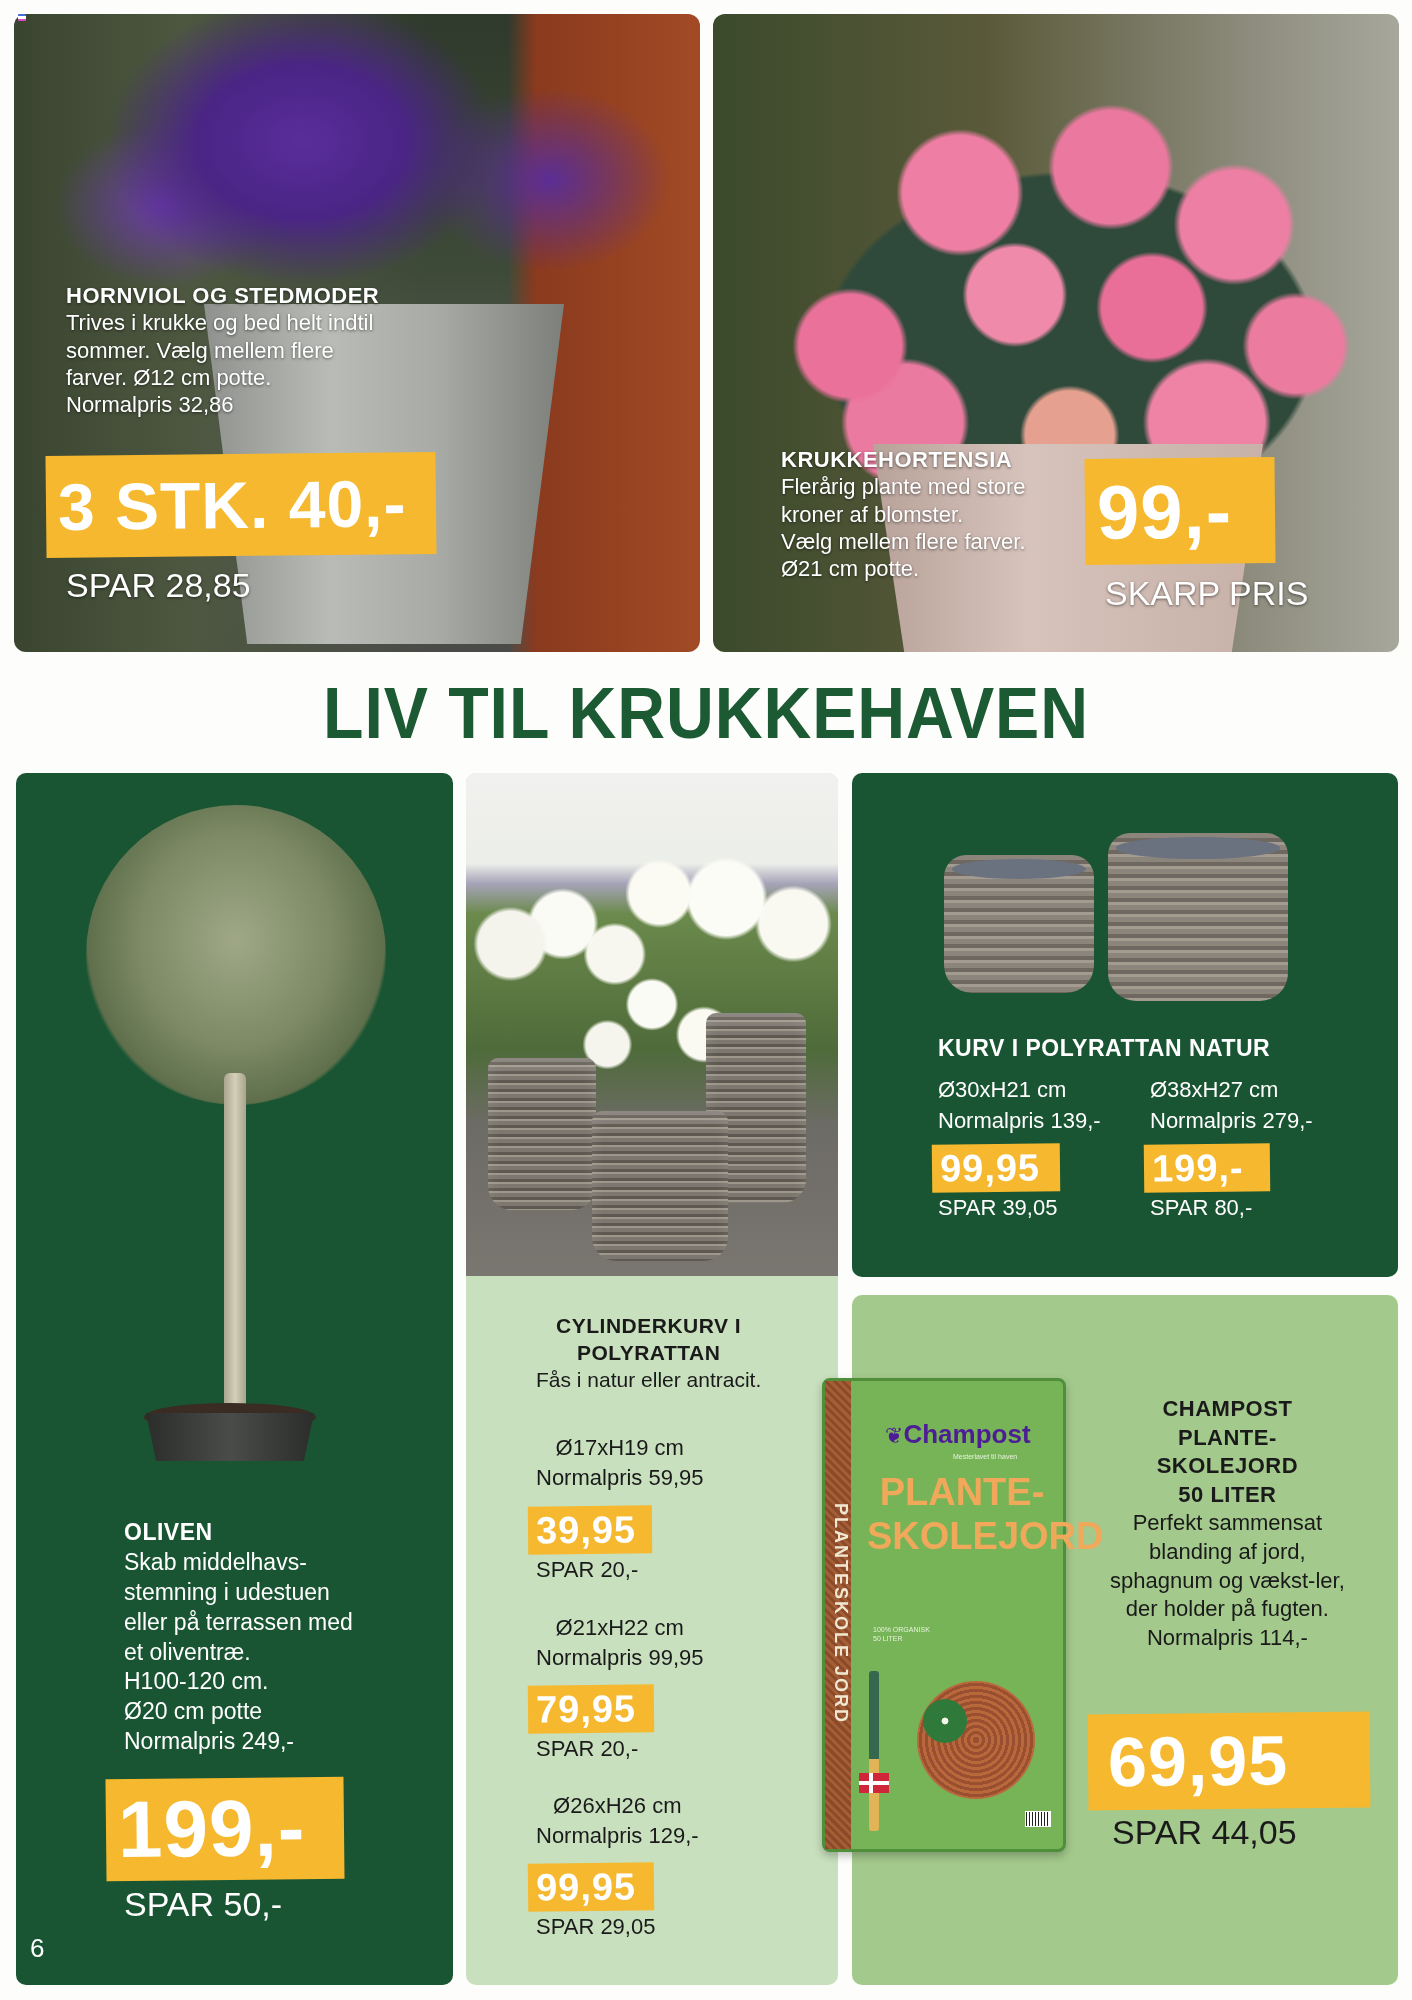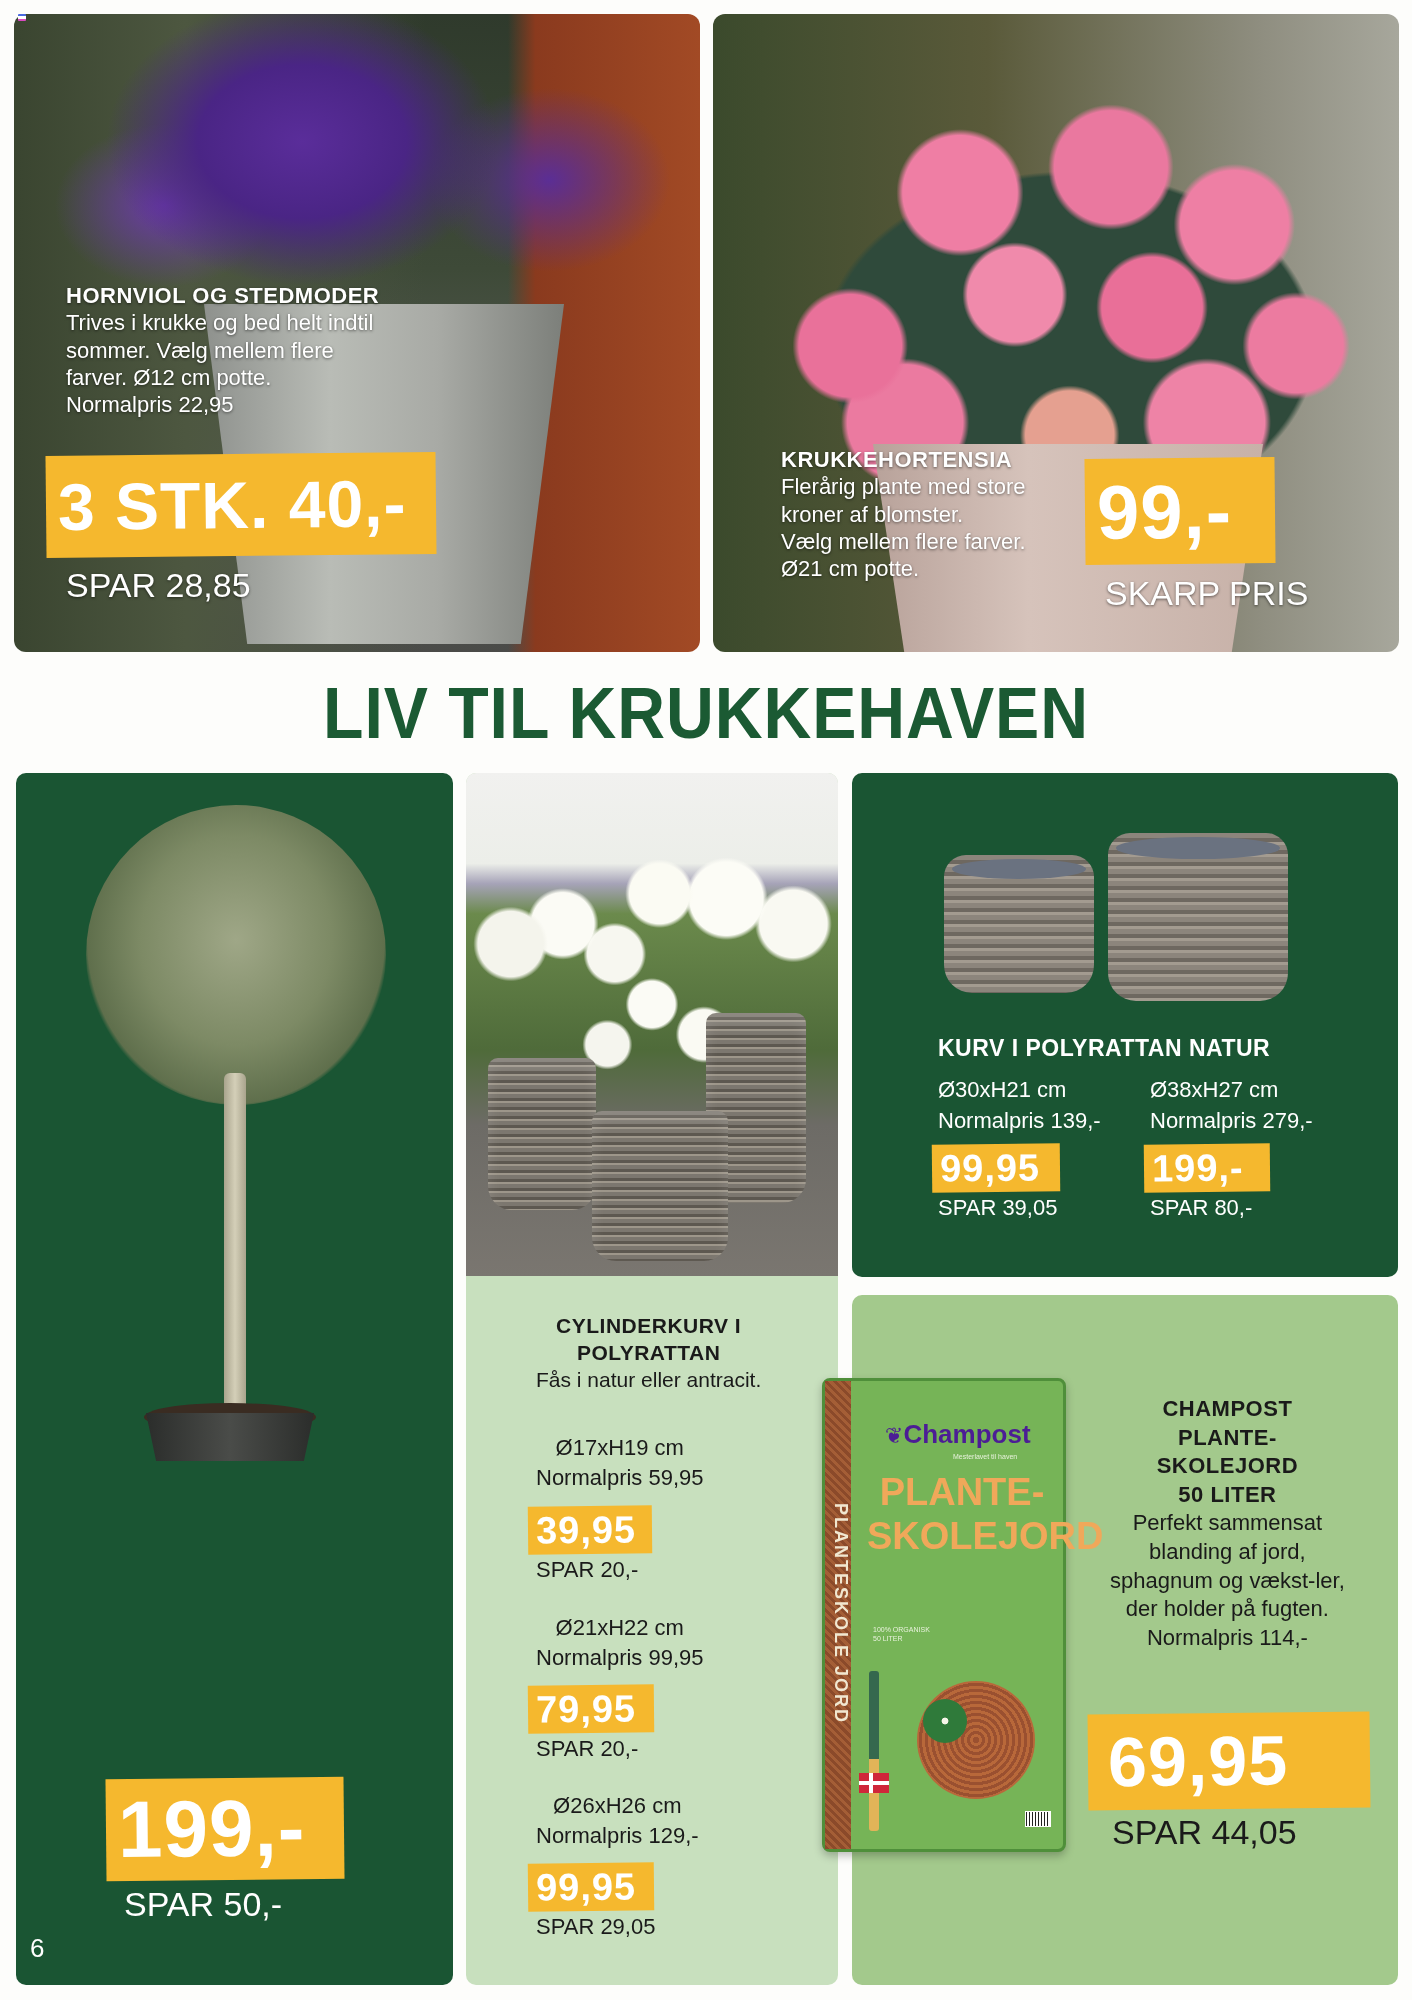--- a/index.html
+++ b/index.html
@@ -106,21 +106,21 @@
 
 <div class="abs" style="left:18px;top:14px;width:8px;height:7px;background:linear-gradient(180deg,#4a6ae0 0 33%,#ffffff 33% 66%,#d94ac0 66%);z-index:5;border-radius:1px;"></div>
 
 <div class="card photo-pansy" style="left:14px;top:14px;width:686px;height:638px;">
   <div class="abs pot-zinc" style="left:190px;top:290px;width:360px;height:340px;"></div>
   <div class="text-block white shadow" style="left:52px;top:268px;font-size:22px;">
     <div class="title-cap">HORNVIOL OG STEDMODER</div>
     <div>Trives i krukke og bed helt indtil</div>
     <div>sommer. Vælg mellem flere</div>
     <div>farver. Ø12 cm potte.</div>
-    <div>Normalpris 22,95</div>
+    <div>Normalpris 32,86</div>
   </div>
   <div class="price-box" style="left:32px;top:440px;width:390px;height:102px;font-size:66px;">
     <span>3 STK. 40,-</span>
   </div>
   <div class="spar white shadow" style="left:52px;top:552px;font-size:34px;">SPAR 28,85</div>
 </div>
 
 <div class="card photo-hortensia" style="left:713px;top:14px;width:686px;height:638px;">
   <div class="abs pot-terracotta" style="left:160px;top:430px;width:390px;height:208px;"></div>
   <div class="text-block white shadow" style="left:68px;top:432px;font-size:22px;">
@@ -137,20 +137,30 @@
 </div>
 
 <div class="page-title">LIV TIL KRUKKEHAVEN</div>
 
 <div class="card" style="left:16px;top:773px;width:437px;height:1212px;background:#1a5533;border-radius:10px;">
   <div class="abs olive-crown" style="left:70px;top:32px;width:300px;height:300px;"></div>
   <div class="abs olive-trunk" style="left:208px;top:300px;width:22px;height:345px;border-radius:6px;"></div>
   <div class="abs olive-soil" style="left:128px;top:630px;width:172px;height:28px;"></div>
   <div class="abs olive-pot" style="left:130px;top:640px;width:168px;height:48px;"></div>
 
+  <div class="text-block white" style="left:108px;top:745px;font-size:23px;line-height:1.3;">
+    <div class="title-cap">OLIVEN</div>
+    <div>Skab middelhavs-</div>
+    <div>stemning i udestuen</div>
+    <div>eller på terrassen med</div>
+    <div>et oliventræ.</div>
+    <div>H100-120 cm.</div>
+    <div>Ø20 cm potte</div>
+    <div>Normalpris 249,-</div>
+  </div>
   <div class="price-box" style="left:90px;top:1005px;width:238px;height:102px;font-size:80px;">
     <span>199,-</span>
   </div>
   <div class="spar white" style="left:108px;top:1112px;font-size:34px;">SPAR 50,-</div>
   <div class="abs white" style="left:14px;top:1160px;font-size:26px;">6</div>
 </div>
 
 <div class="card" style="left:466px;top:773px;width:372px;height:1212px;background:#c8e0be;border-radius:10px;">
   <div class="abs photo-baskets" style="left:0;top:0;width:372px;height:503px;">
     <div class="abs basket-photo" style="left:22px;top:285px;width:108px;height:152px;"></div>

